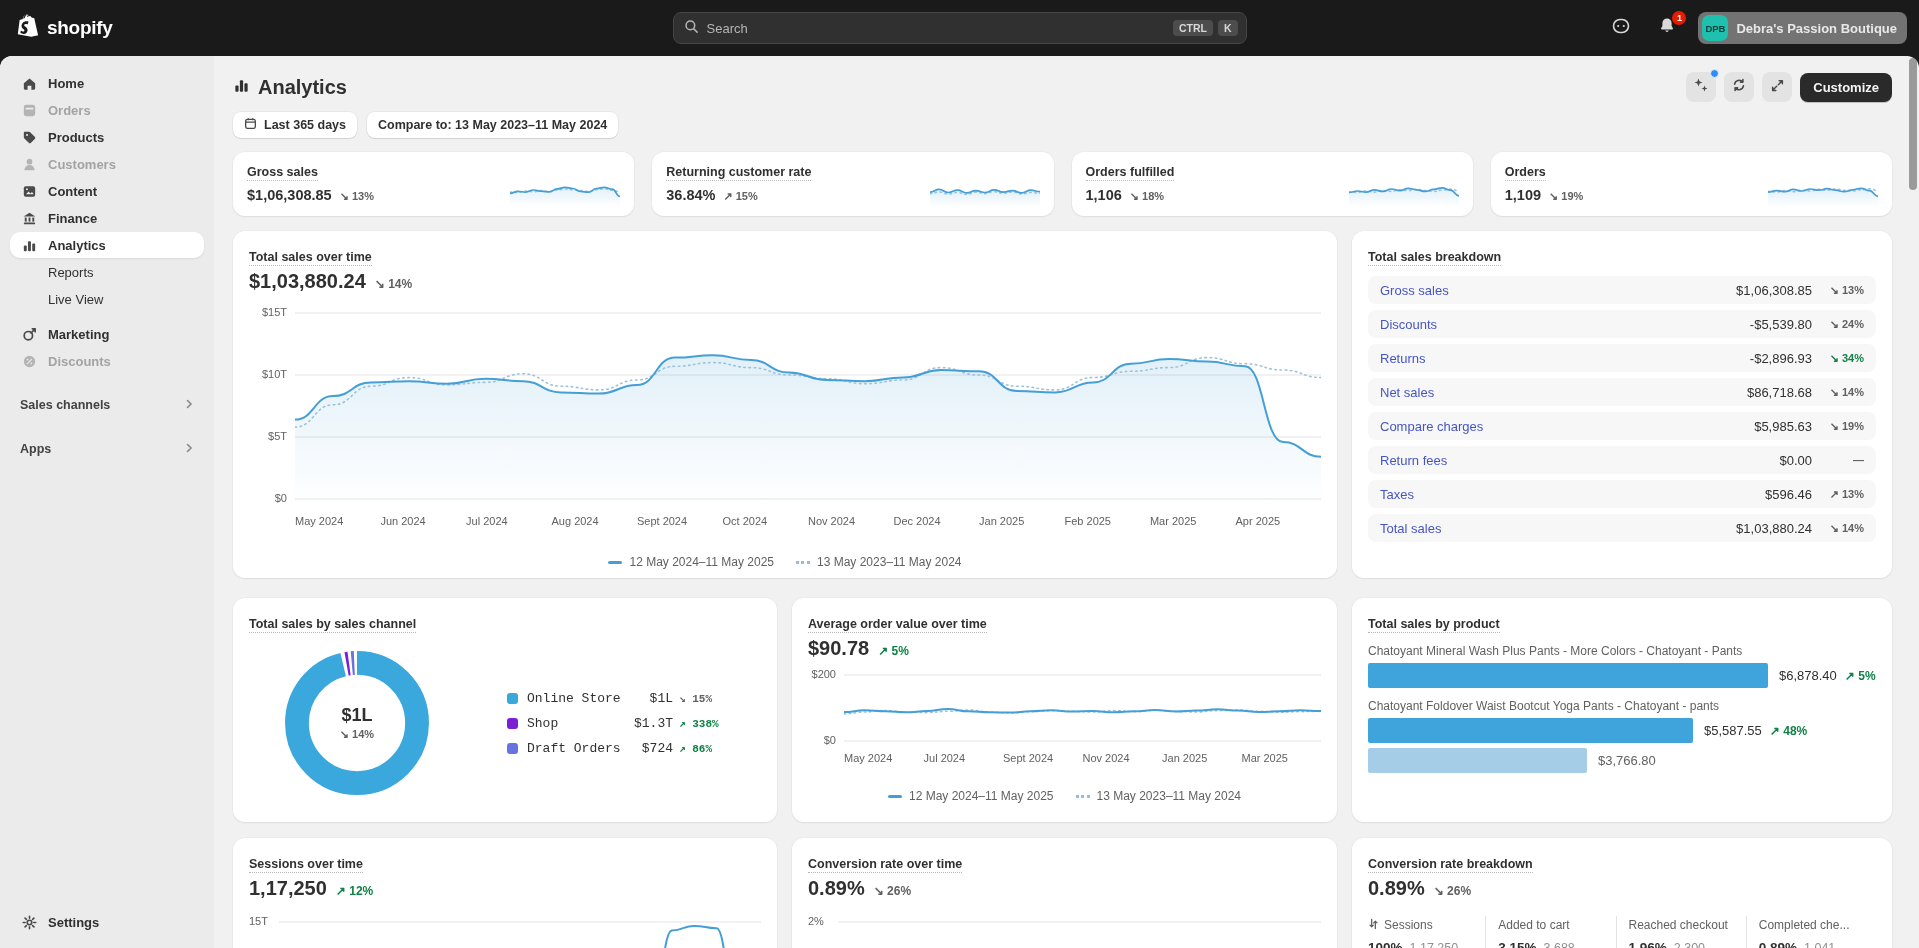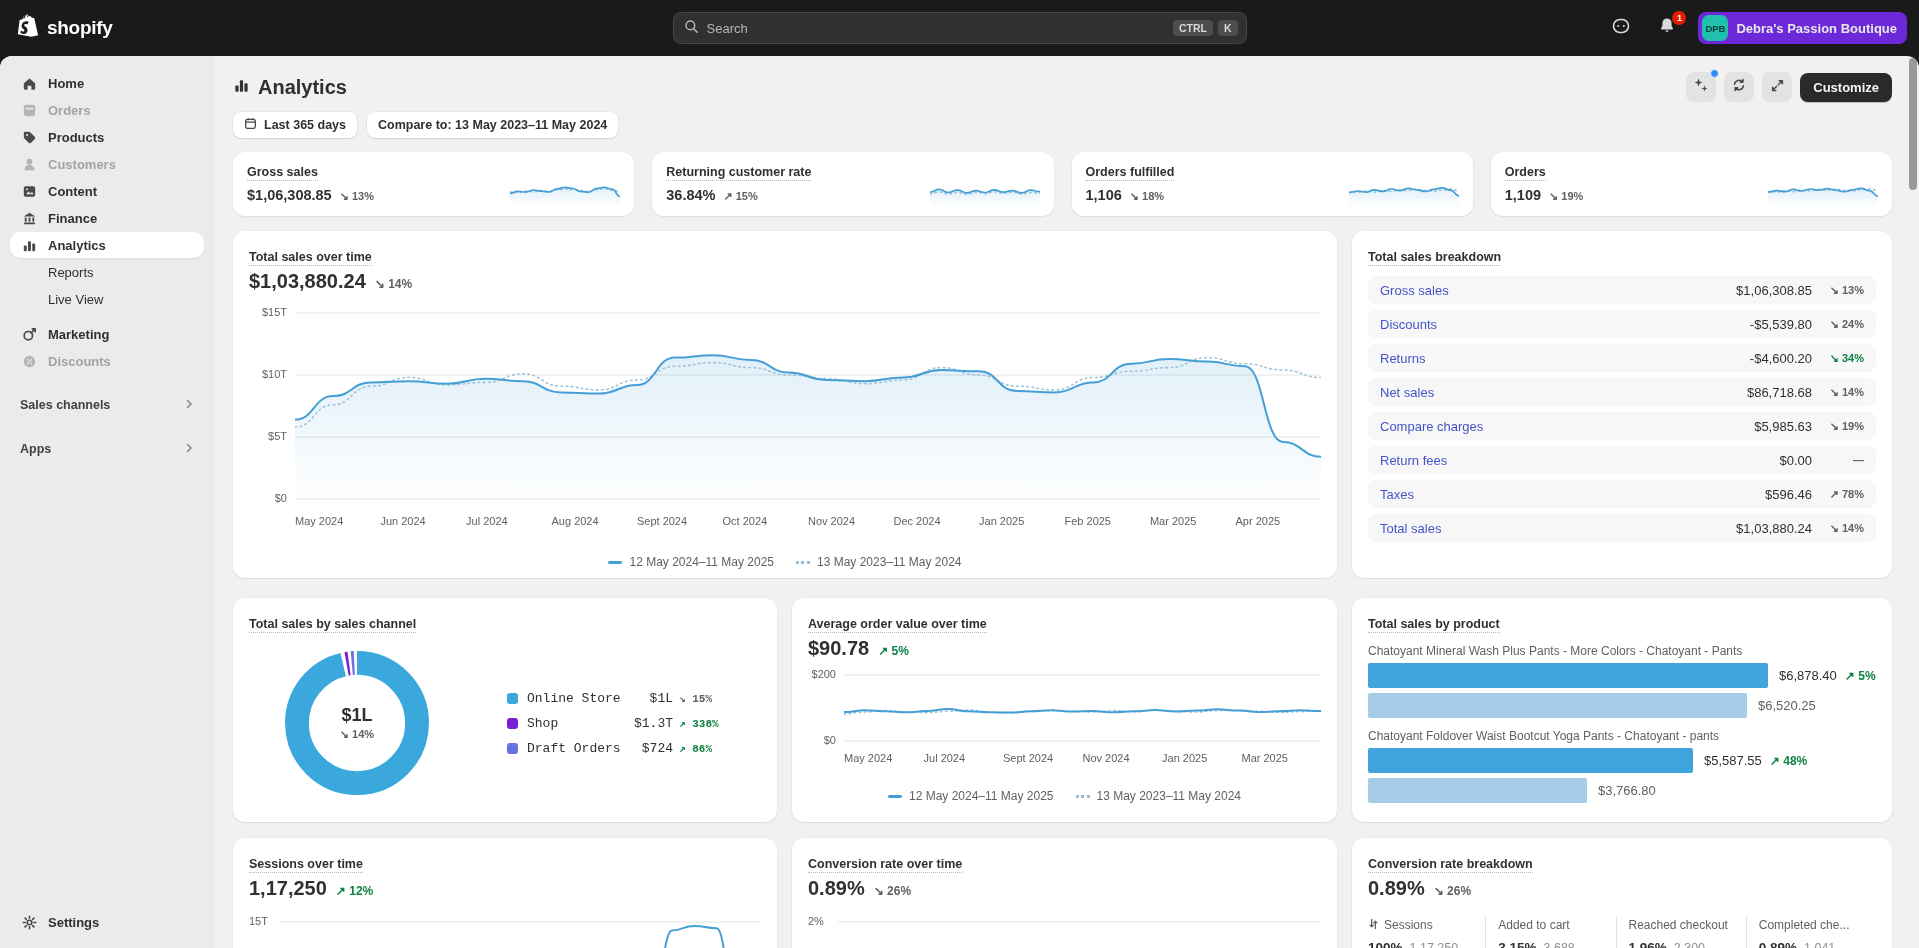--- a/index.html
+++ b/index.html
@@ -9,21 +9,21 @@
   .topbar { position:absolute; top:0; left:0; right:0; height:56px; background:#1a1a1a; display:flex; align-items:center; }
   .brand { display:flex; align-items:center; gap:7px; margin-left:16px; }
   .brand-word { color:#fff; font-size:19px; font-weight:700; letter-spacing:-0.3px; }
   .searchbox { position:absolute; left:50%; transform:translateX(-50%); top:12px; width:574px; height:32px; background:#303030; border:1px solid #454545; border-radius:8px; display:flex; align-items:center; padding:0 8px 0 10px; }
   .searchbox input { flex:1; background:transparent; border:none; outline:none; color:#e3e3e3; font-size:13px; margin-left:8px; font-family:"Liberation Sans",sans-serif; }
   .searchbox input::placeholder { color:#b5b5b5; }
   .kbd { background:#4d4d4d; color:#d9d9d9; font-size:10.5px; font-weight:600; border-radius:4px; padding:2px 6px; margin-left:5px; }
   .top-right { position:absolute; right:12px; top:0; height:56px; display:flex; align-items:center; gap:16px; }
   .iconbtn-dark { position:relative; width:30px; height:30px; display:flex; align-items:center; justify-content:center; border-radius:8px; cursor:pointer; }
   .badge { position:absolute; top:-2px; right:-4px; background:#e51c00; color:#fff; font-size:9px; font-weight:700; border-radius:7px; min-width:14px; height:14px; display:flex; align-items:center; justify-content:center; padding:0 3px; }
-  .store-chip { display:flex; align-items:center; gap:8px; background:#6d28d9; border-radius:8px; padding:3px 10px 3px 4px; cursor:pointer; }
+  .store-chip { display:flex; align-items:center; gap:8px; background:#737373; border-radius:8px; padding:3px 10px 3px 4px; cursor:pointer; }
   .avatar { width:26px; height:26px; border-radius:7px; background:#1fc0ad; color:#083f38; font-size:9.5px; font-weight:700; display:flex; align-items:center; justify-content:center; }
   .store-name { color:#e8e8e8; font-size:13px; font-weight:600; }
 
   
   .workspace { position:absolute; top:56px; left:0; right:0; bottom:0; background:#f1f1f1; border-radius:12px 12px 0 0; overflow:hidden; }
 
   
   .sidebar { position:absolute; top:0; left:0; bottom:0; width:214px; background:#ebebeb; padding:14px 10px 12px 10px; }
   .nav-item { display:flex; align-items:center; gap:10px; height:26px; padding:0 10px; border-radius:10px; font-size:13px; font-weight:600; color:#303030; cursor:pointer; margin-bottom:1px; }
   .nav-item .nicon { width:18px; height:18px; color:#4a4a4a; display:flex; align-items:center; justify-content:center; }
@@ -471,42 +471,42 @@
               <span class="val">$1,06,308.85</span>
               <span class="chg">↘ 13%</span>
             </div>
           <div class="brow">
               <span class="lbl">Discounts</span>
               <span class="val">-$5,539.80</span>
               <span class="chg">↘ 24%</span>
             </div>
           <div class="brow">
               <span class="lbl">Returns</span>
-              <span class="val">-$4,600.20</span>
+              <span class="val">-$2,896.93</span>
               <span class="chg pos">↘ 34%</span>
             </div>
           <div class="brow">
               <span class="lbl">Net sales</span>
               <span class="val">$86,718.68</span>
               <span class="chg">↘ 14%</span>
             </div>
           <div class="brow">
               <span class="lbl">Compare charges</span>
               <span class="val">$5,985.63</span>
               <span class="chg">↘ 19%</span>
             </div>
           <div class="brow">
               <span class="lbl">Return fees</span>
               <span class="val">$0.00</span>
               <span class="chg">—</span>
             </div>
           <div class="brow">
               <span class="lbl">Taxes</span>
               <span class="val">$596.46</span>
-              <span class="chg">↗ 78%</span>
+              <span class="chg">↗ 13%</span>
             </div>
           <div class="brow">
               <span class="lbl">Total sales</span>
               <span class="val">$1,03,880.24</span>
               <span class="chg">↘ 14%</span>
             </div>
         </div>
       </div>
     </div>
 
@@ -587,26 +587,20 @@
       <div class="card products">
         <span class="ctitle">Total sales by product</span>
         <div class="pname">Chatoyant Mineral Wash Plus Pants - More Colors - Chatoyant - Pants</div>
         <div class="pbar-row">
           <div class="hbar cur" style="width: 400px;"></div>
           <div class="pval">
               <span>$6,878.40</span>
               <span class="chg pos">↗ 5%</span>
             </div>
         </div>
-        <div class="pbar-row">
-          <div class="hbar prev" style="width: 379px;"></div>
-          <div class="pval muted">
-              <span>$6,520.25</span>
-            </div>
-        </div>
         <div class="pname">Chatoyant Foldover Waist Bootcut Yoga Pants - Chatoyant - pants</div>
         <div class="pbar-row">
           <div class="hbar cur" style="width: 325px;"></div>
           <div class="pval">
               <span>$5,587.55</span>
               <span class="chg pos">↗ 48%</span>
             </div>
         </div>
         <div class="pbar-row">
           <div class="hbar prev" style="width: 219px;"></div>

